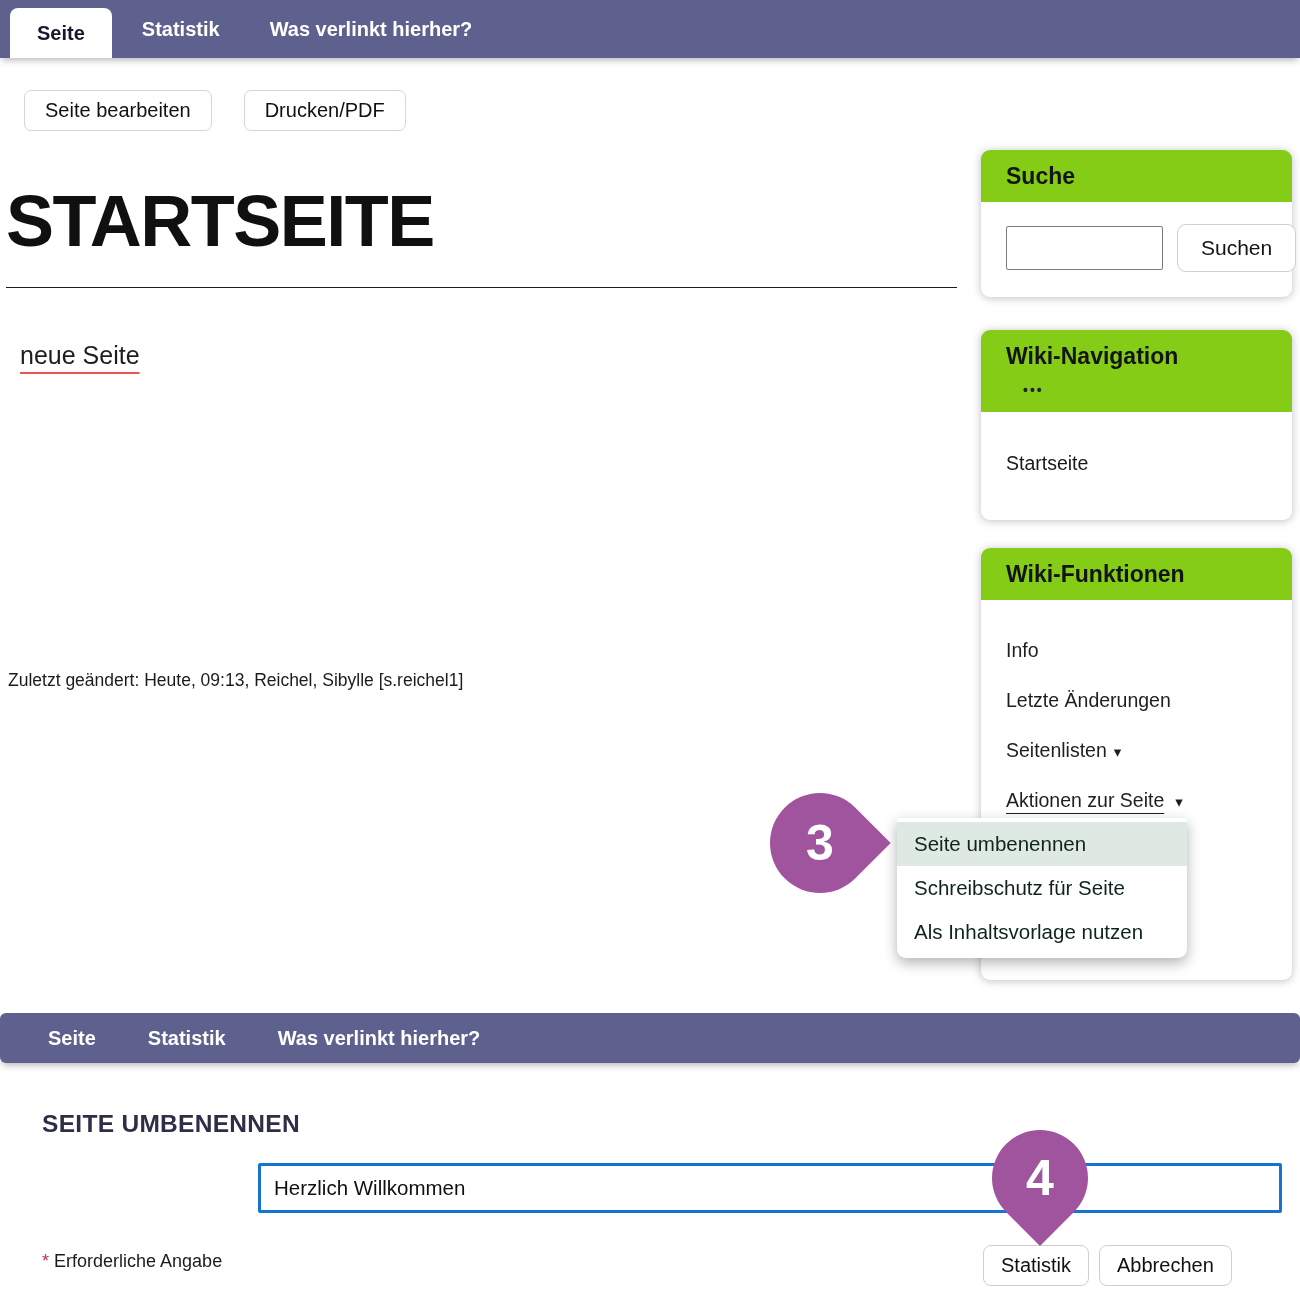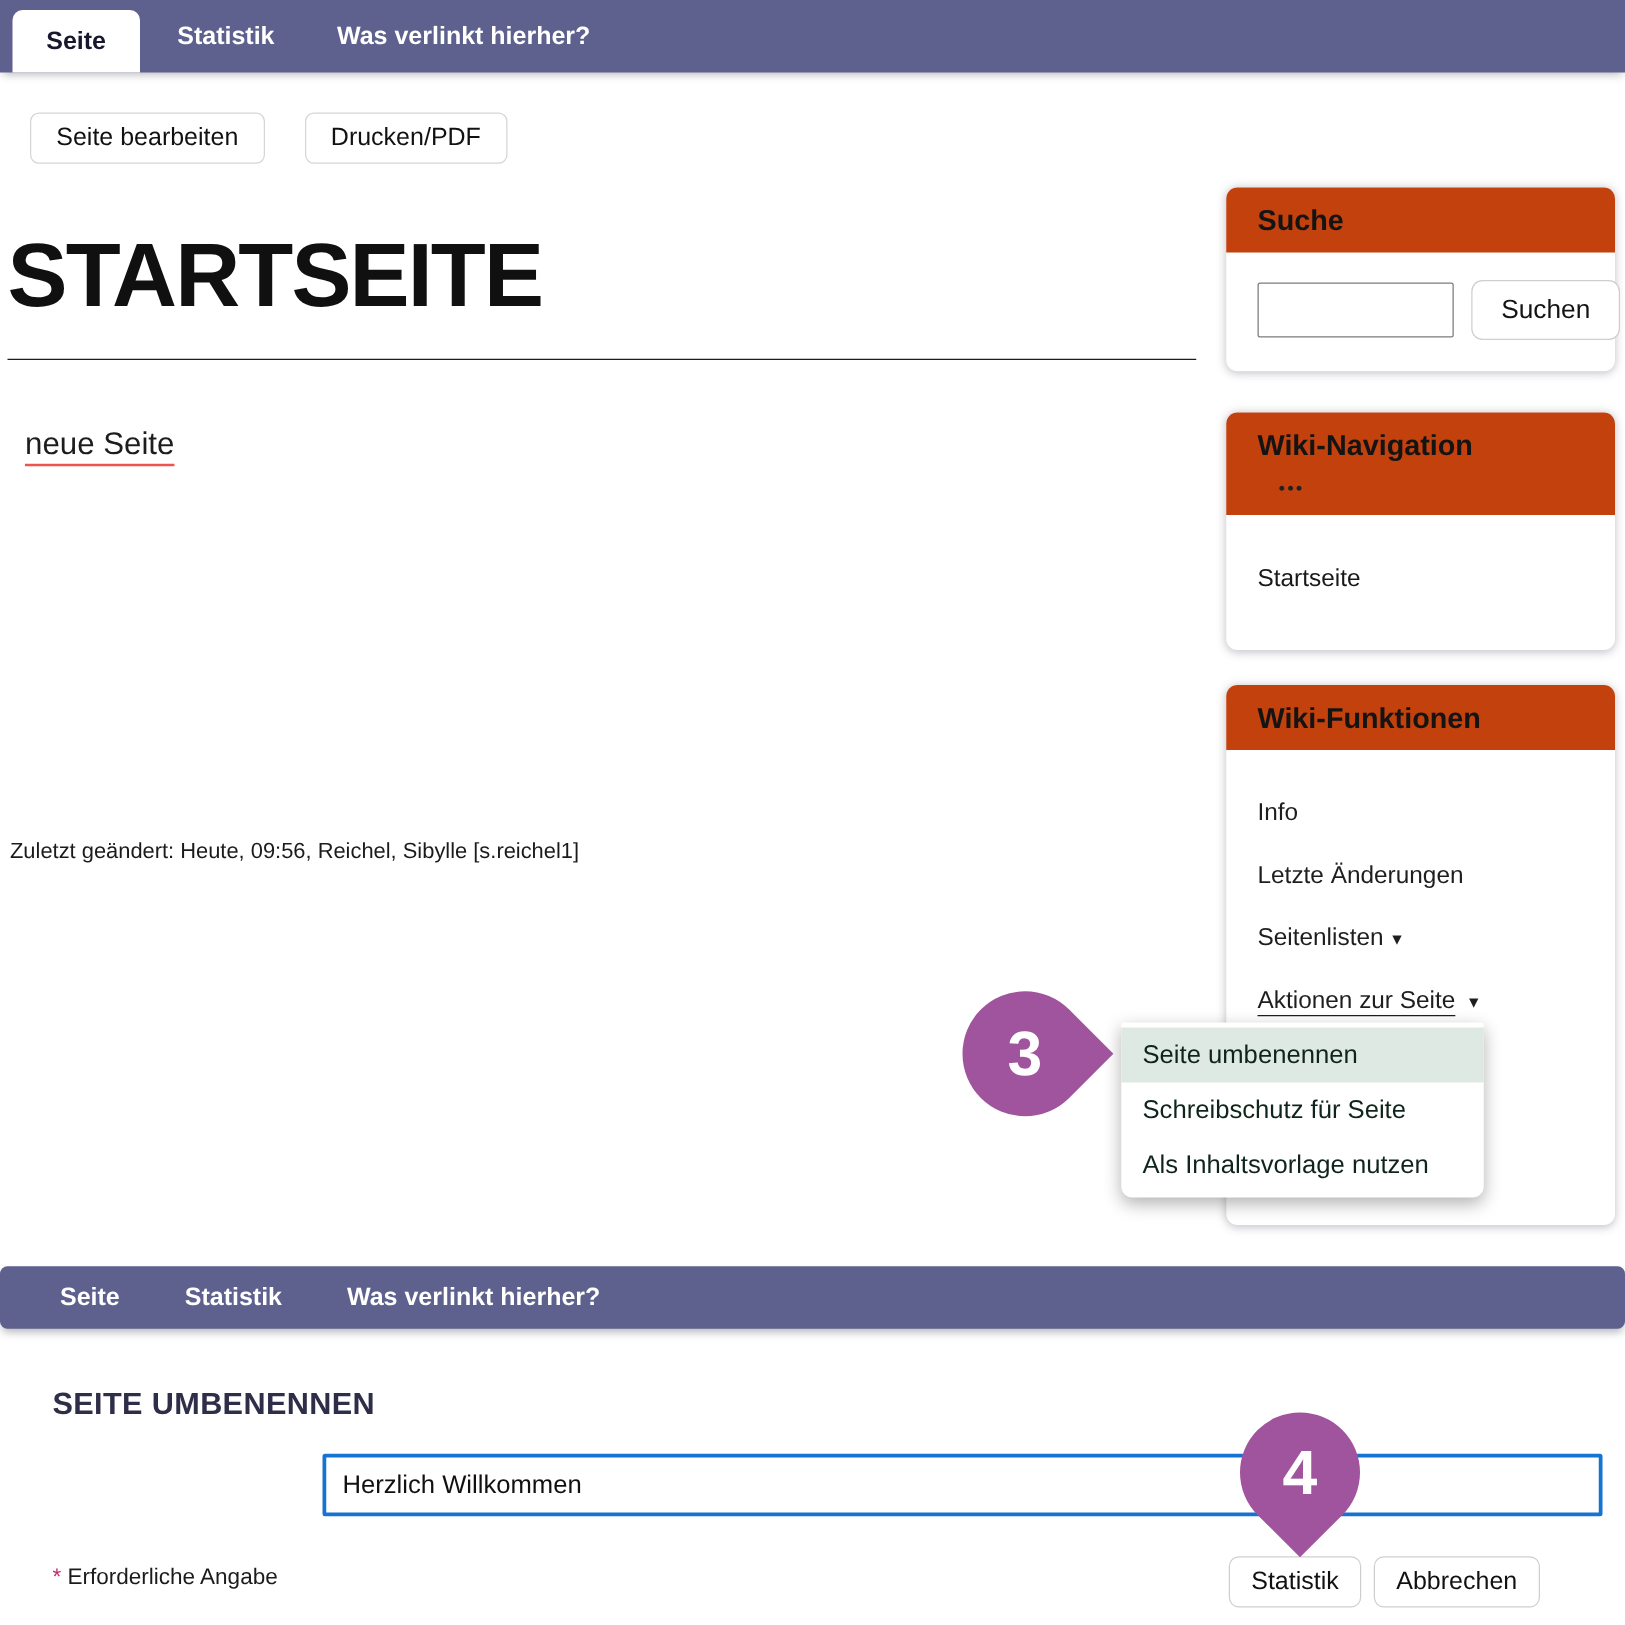--- a/index.html
+++ b/index.html
@@ -27,21 +27,21 @@
               letter-spacing:-1.5px;color:#101010;}
   .rule{position:absolute;left:6px;top:287px;width:951px;border:none;border-top:1.5px solid #1c1c1c;margin:0;}
   .newpage-link{position:absolute;left:8px;top:341px;font-size:25px;color:#1d1d1d;cursor:pointer;
                 text-decoration:underline;text-decoration-color:#ef5350;text-decoration-thickness:2px;
                 text-underline-offset:8px;margin-left:12px;}
   .lastmod{position:absolute;left:8px;top:670px;font-size:17.5px;color:#1b1b1b;}
 
   
   .sidebox{position:absolute;left:981px;width:311px;background:#fff;border-radius:9px;
            box-shadow:0 1px 8px rgba(70,70,95,.35);box-sizing:border-box;}
-  .sidebox-header{background:#c2410c;border-radius:9px 9px 0 0;padding:13px 25px 12px;}
+  .sidebox-header{background:#84cc16;border-radius:9px 9px 0 0;padding:13px 25px 12px;}
   .sidebox-title{font-size:23px;font-weight:700;color:#141414;}
   .more-dots{margin:12px 0 2px 17px;font-size:14px;font-weight:700;letter-spacing:2px;color:#222;cursor:pointer;}
   #box-suche{top:150px;height:147px;}
   .search-body{display:flex;align-items:flex-start;padding:24px 25px 0;gap:16px;}
   .search-input{width:157px;height:44px;box-sizing:border-box;border:1px solid #7c7c7c;border-radius:2px;
                 font-size:19px;padding:0 9px;font-family:inherit;}
   .search-btn{height:48px;margin:-2px 0 0 -2px;padding:0 23px;background:#fff;border:1px solid #cfcfcf;
               border-radius:9px;font-size:21px;color:#141414;font-family:inherit;cursor:pointer;}
   #box-nav{top:330px;height:190px;}
   .nav-body{padding:40px 25px 0;}
@@ -91,21 +91,21 @@
   </div>
 
   <div class="btnrow">
     <button class="btn">Seite bearbeiten</button>
     <button class="btn">Drucken/PDF</button>
   </div>
 
   <h1 class="page-title">STARTSEITE</h1>
   <hr class="rule">
   <a class="newpage-link">neue Seite</a>
-  <div class="lastmod">Zuletzt geändert: Heute, 09:56, Reichel, Sibylle [s.reichel1]</div>
+  <div class="lastmod">Zuletzt geändert: Heute, 09:13, Reichel, Sibylle [s.reichel1]</div>
 
   <div class="sidebox" id="box-suche">
     <div class="sidebox-header">
       <span class="sidebox-title">Suche</span>
     </div>
     <div class="search-body">
       <input class="search-input" type="text" value="" style="">
       <button class="search-btn">Suchen</button>
     </div>
   </div>

